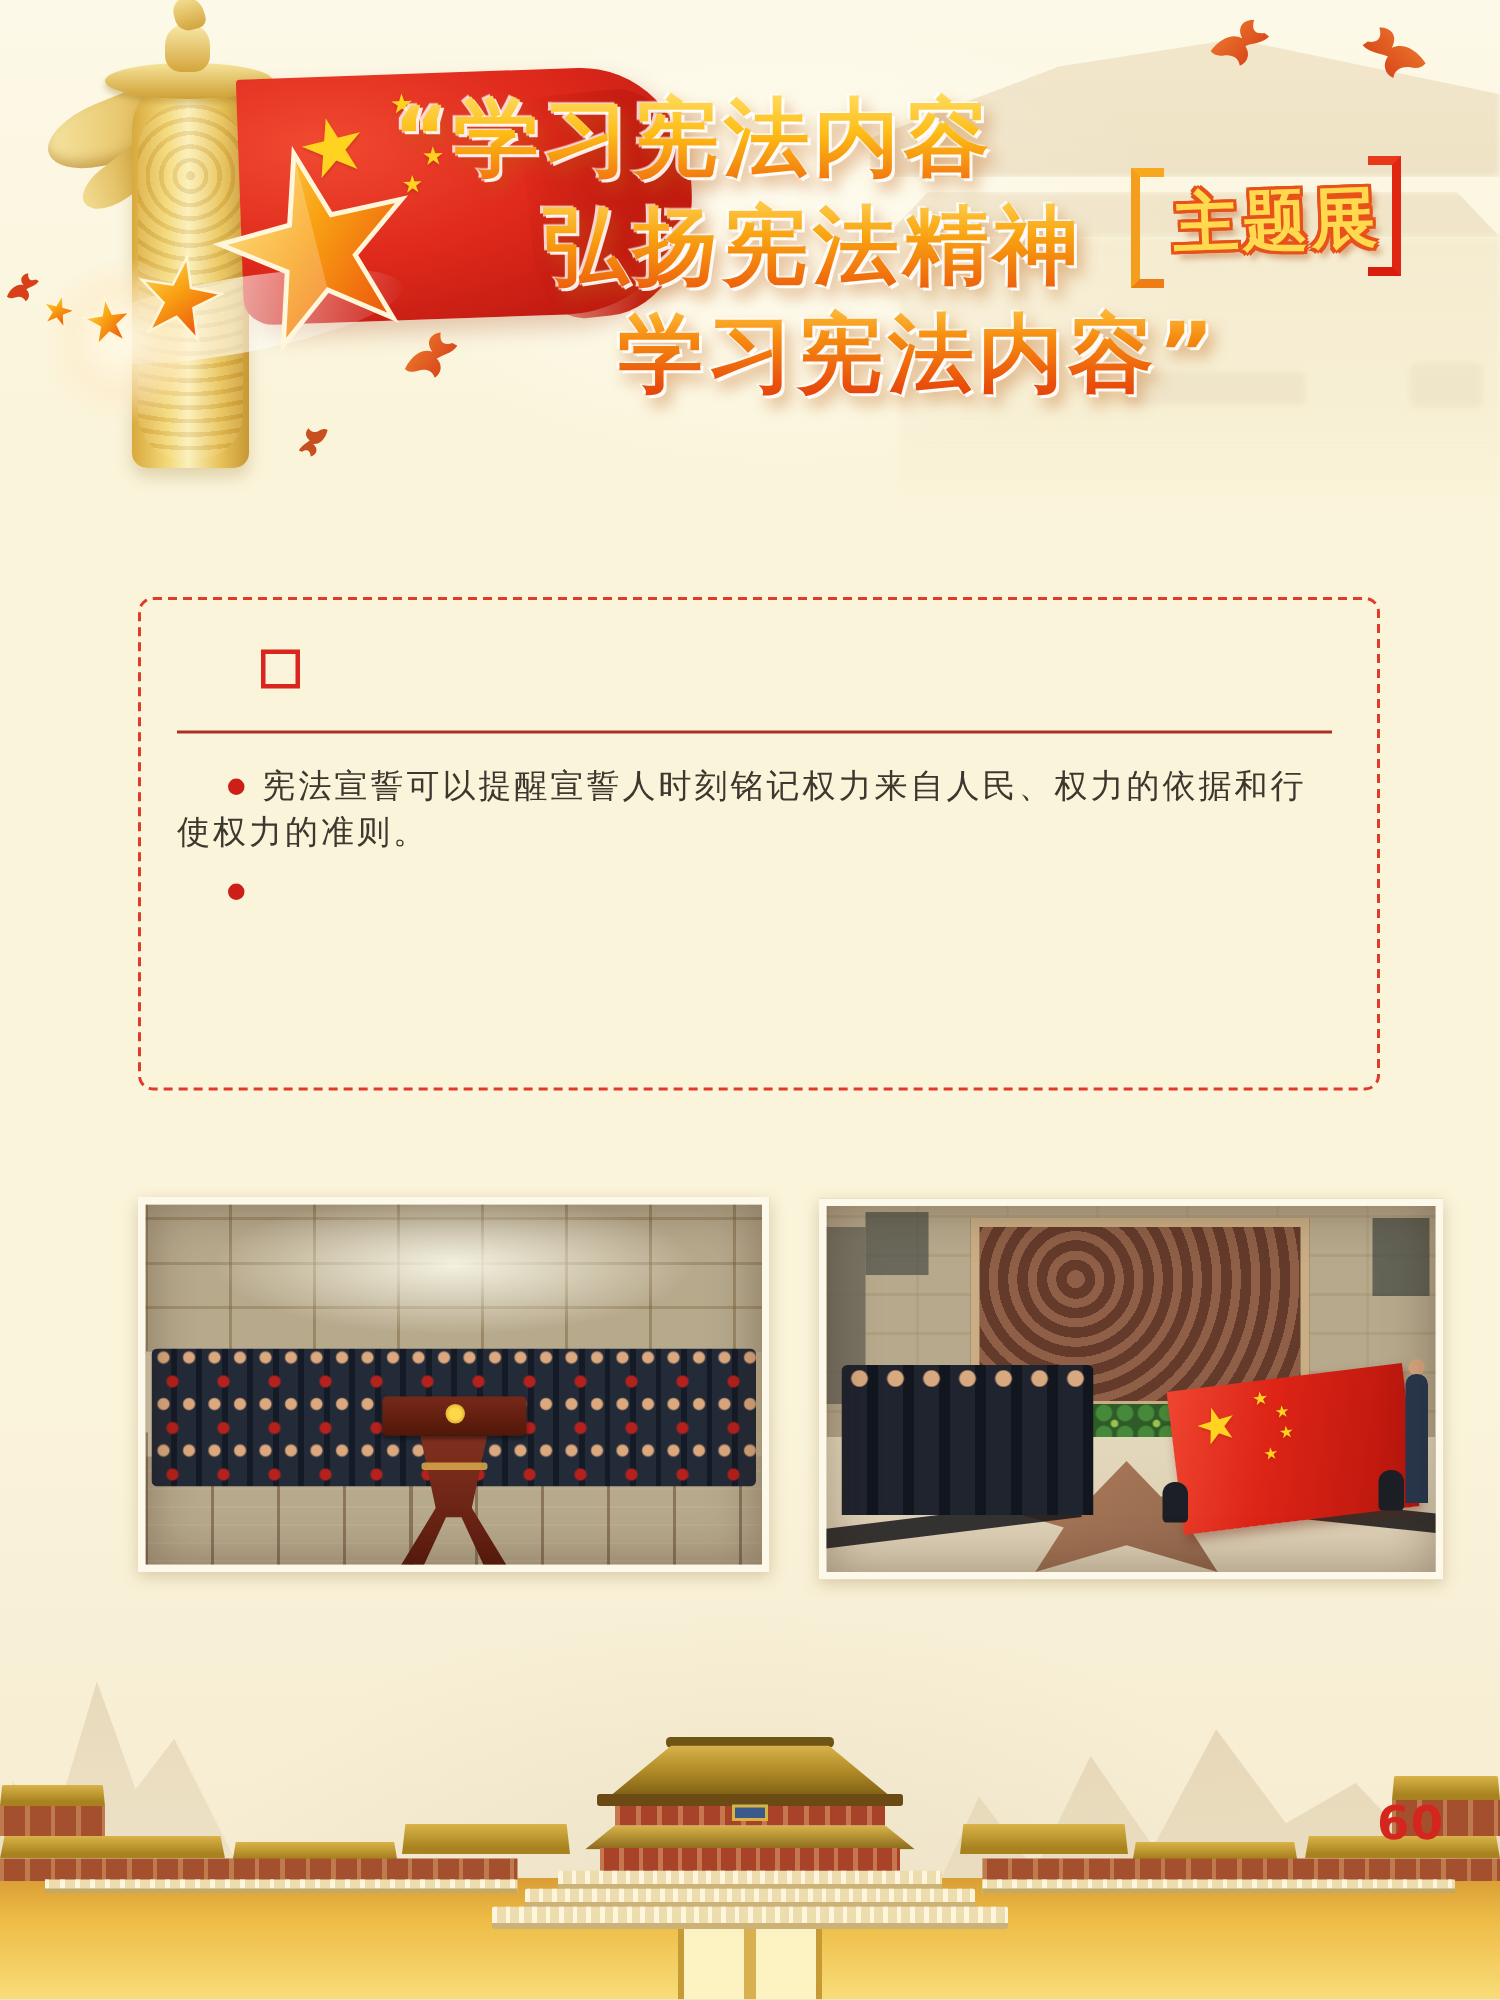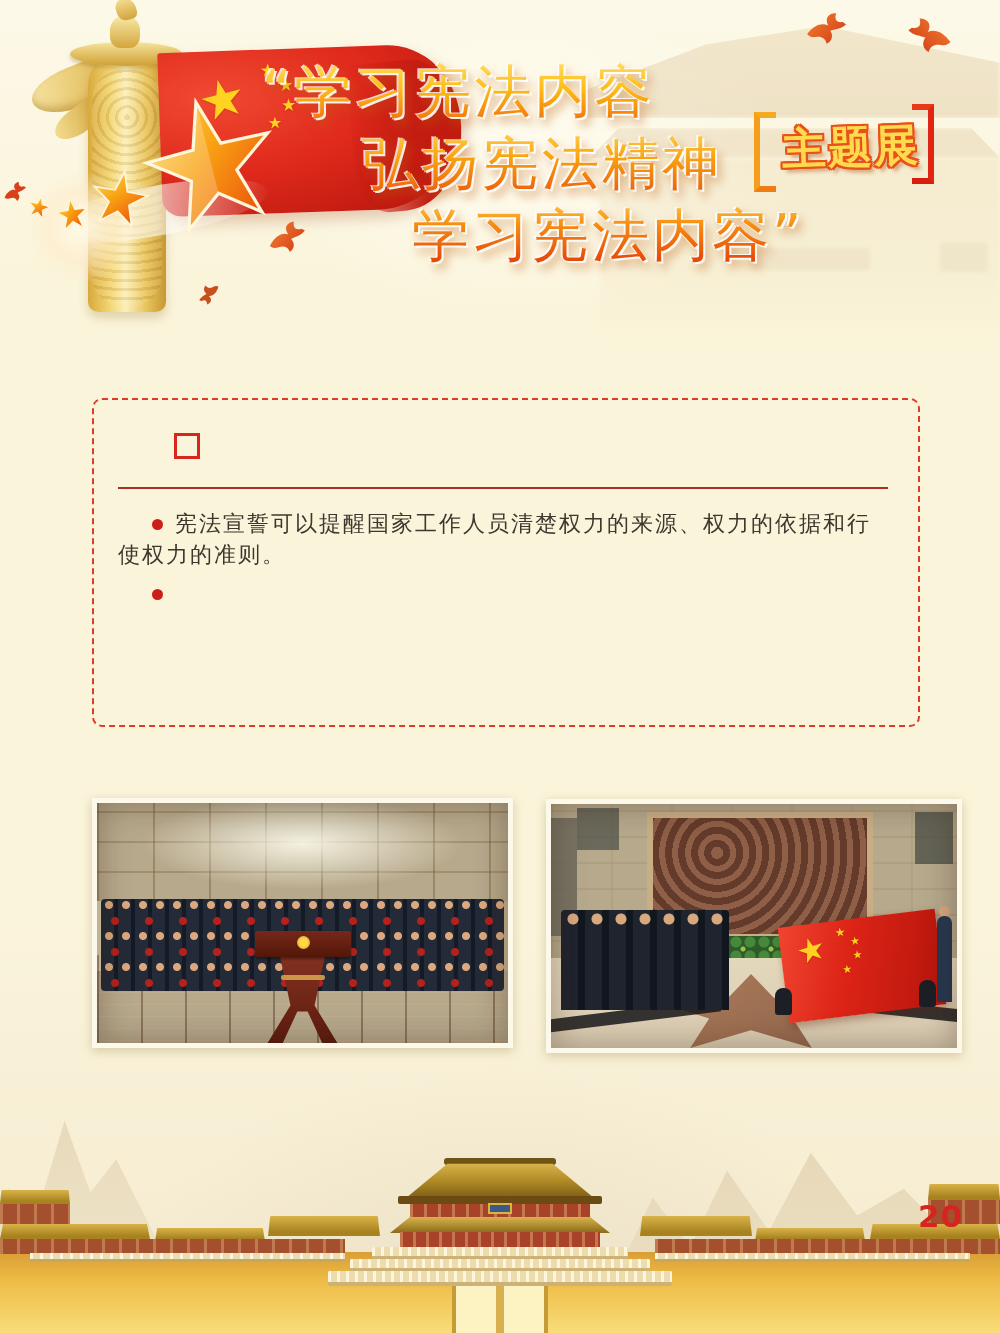--- a/index.html
+++ b/index.html
@@ -50,21 +50,21 @@
   .flag-star{position:absolute;color:#ffd31f;text-shadow:0 1px 2px rgba(150,40,0,.4);line-height:1;}
   
   .star-svg{position:absolute;overflow:visible;}
   .star-glow{left:28px;top:172px;width:110px;height:110px;border-radius:50%;
       background:radial-gradient(circle,rgba(255,250,230,.95) 0%,rgba(255,235,200,.55) 45%,rgba(255,235,200,0) 72%);}
   .trail{left:40px;top:186px;width:230px;height:50px;border-radius:50%;
       background:linear-gradient(100deg,rgba(255,255,255,.0),rgba(255,255,255,.75) 50%,rgba(255,255,255,0));
       transform:rotate(-10deg);opacity:.8;}
 
   
-  .title-line{position:absolute;font-weight:normal;letter-spacing:3px;white-space:nowrap;
+  .title-line{position:absolute;font-weight:bold;letter-spacing:3px;white-space:nowrap;
       background-clip:text;-webkit-background-clip:text;color:transparent;
       filter:drop-shadow(2px 2px 0 rgba(255,255,255,.9)) drop-shadow(-2px -1px 0 rgba(255,255,255,.8)) drop-shadow(4px 6px 5px rgba(190,95,15,.38));}
   .title-1{left:262px;top:54px;font-size:57px;
       background-image:linear-gradient(180deg,#ffe06a 5%,#fdbd16 45%,#f2790e 85%,#e85a0a 100%);}
   .title-2{left:362px;top:126px;font-size:57px;
       background-image:linear-gradient(180deg,#ffd95c 0%,#f9a411 40%,#ef6a0c 80%,#e64a08 100%);}
   .title-3{left:412px;top:198px;font-size:57px;
       background-image:linear-gradient(180deg,#ffcf4a 0%,#f68c10 35%,#e9500b 75%,#e03508 100%);}
 
   
@@ -291,21 +291,21 @@
   <div class="abs badge">
     <div class="bracket bracket-l"></div>
     <div class="bracket bracket-r"></div>
     <div class="badge-label">主题展</div>
   </div>
 
   <section class="abs content-box">
     <p class="cb-heading"><span class="sq-icon"></span></p>
     <hr class="cb-divider">
     <ul class="cb-bullets">
-      <li><span class="dot-icon"></span><span>宪法宣誓可以提醒国家工作人员清楚权力的来源、权力的依据和行使权力的准则。</span></li>
+      <li><span class="dot-icon"></span><span>宪法宣誓可以提醒宣誓人时刻铭记权力来自人民、权力的依据和行使权力的准则。</span></li>
       <li><span class="dot-icon"></span></li>
     </ul>
   </section>
 
   <figure class="photo photo-left" aria-label="国家工作人员在会议厅集体进行宪法宣誓">
     <div class="layer pl-ceiling"></div>
     <div class="layer pl-wall"></div>
     <div class="layer pl-curtain-l"></div>
     <div class="layer pl-curtain-r"></div>
     <div class="layer pl-floor"></div>
@@ -378,15 +378,15 @@
   <div class="abs hall-roof-top"></div>
   <div class="abs hall-eave1"></div>
   <div class="abs hall-wall1"></div>
   <div class="abs hall-plaque"></div>
   <div class="abs hall-roof2"></div>
   <div class="abs hall-wall2"></div>
   <div class="terrace t1"></div>
   <div class="terrace t2"></div>
   <div class="terrace t3"></div>
 
-  <div class="abs page-number">20</div>
+  <div class="abs page-number">60</div>
 
 </div>
 
 </body></html>

